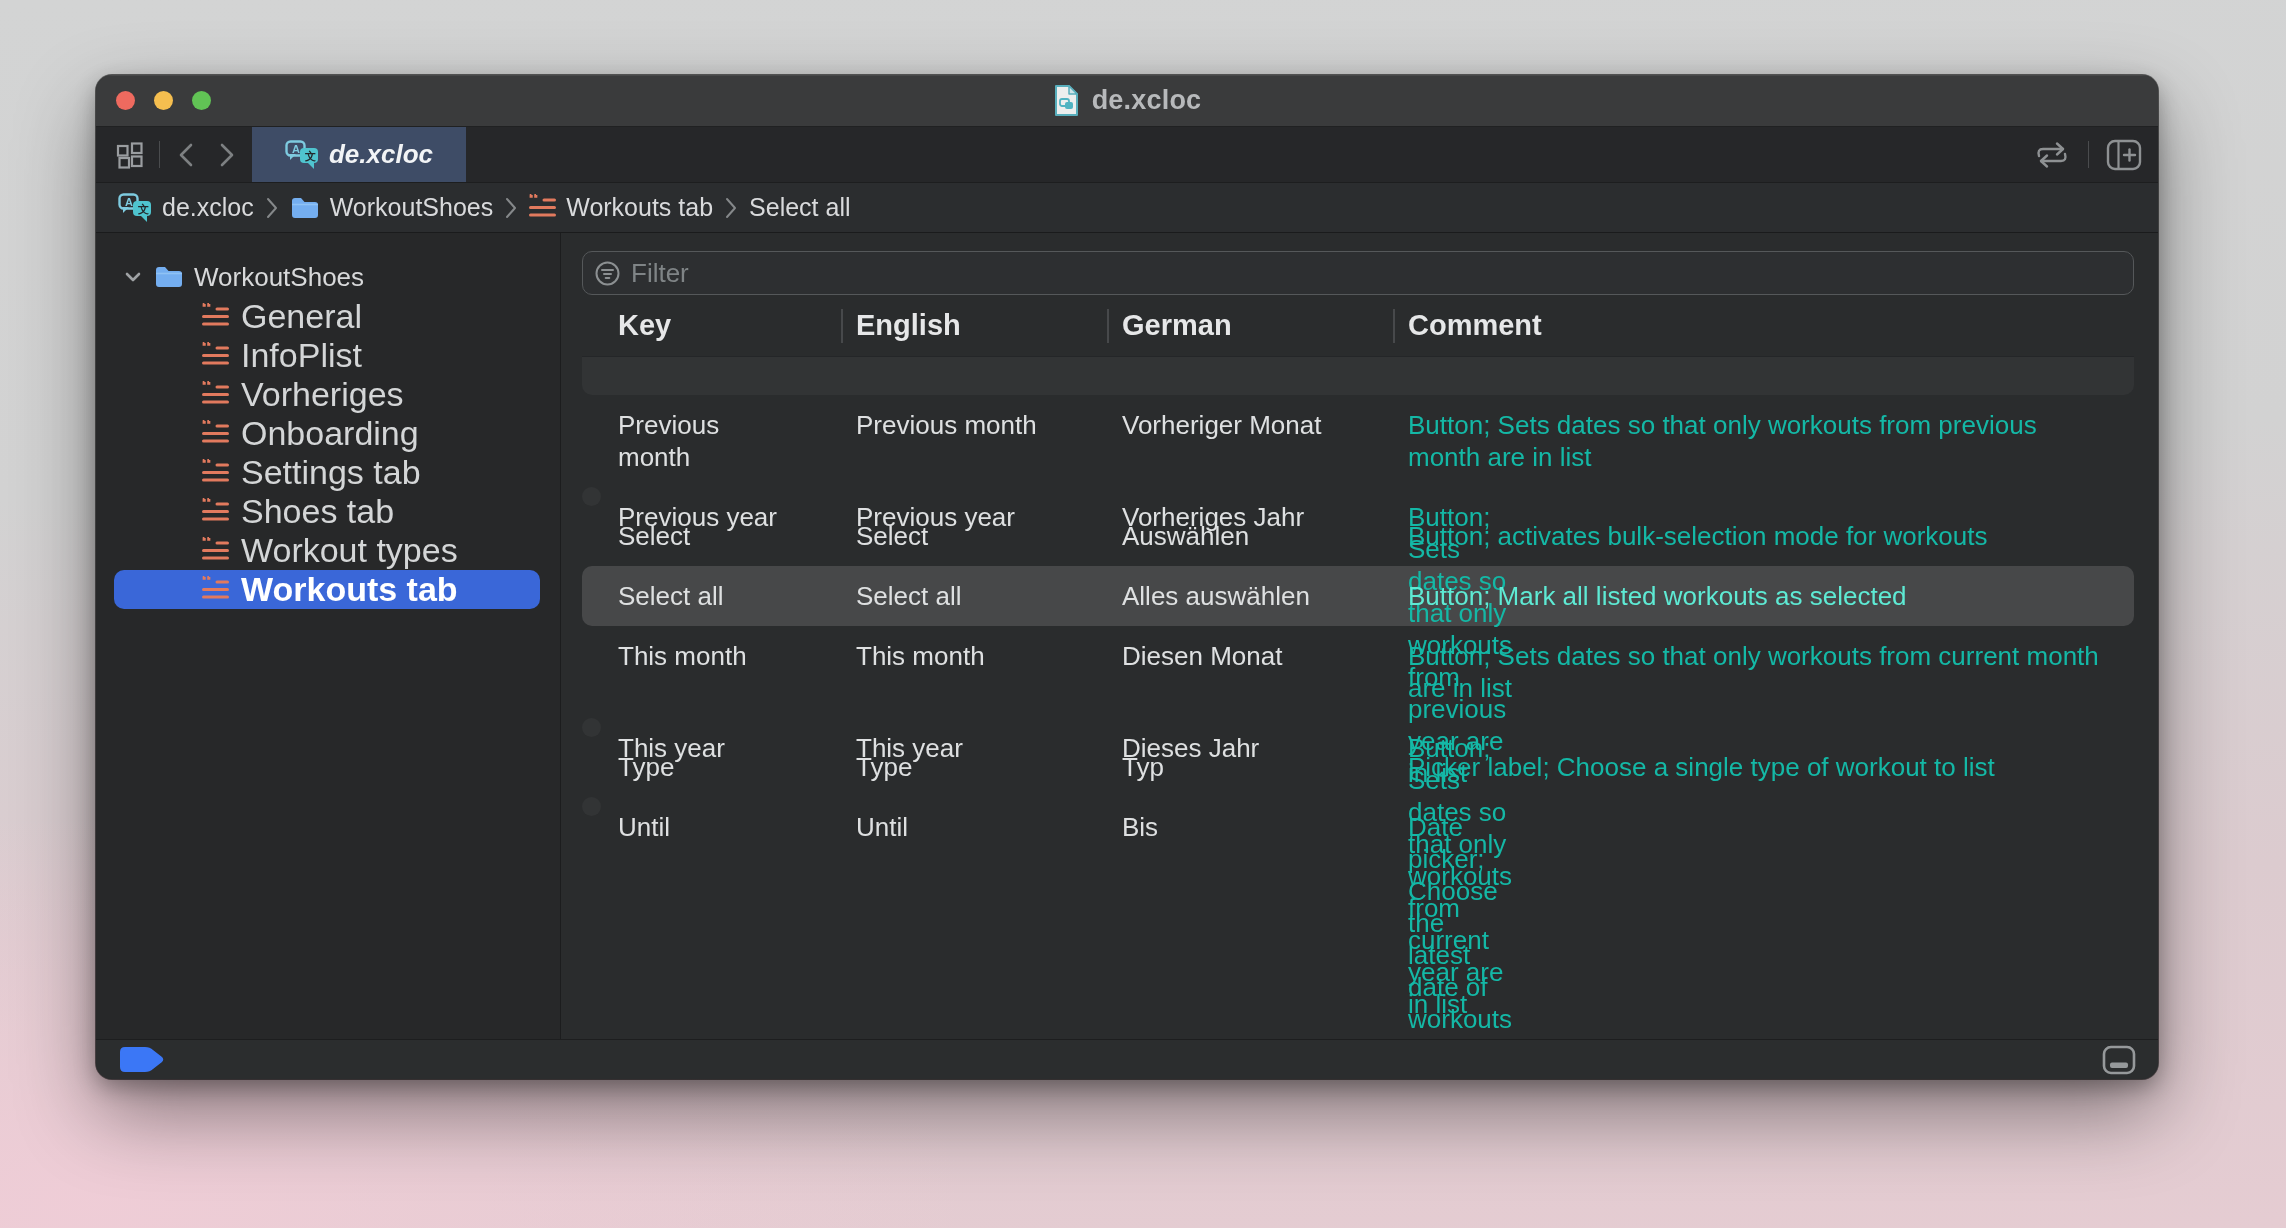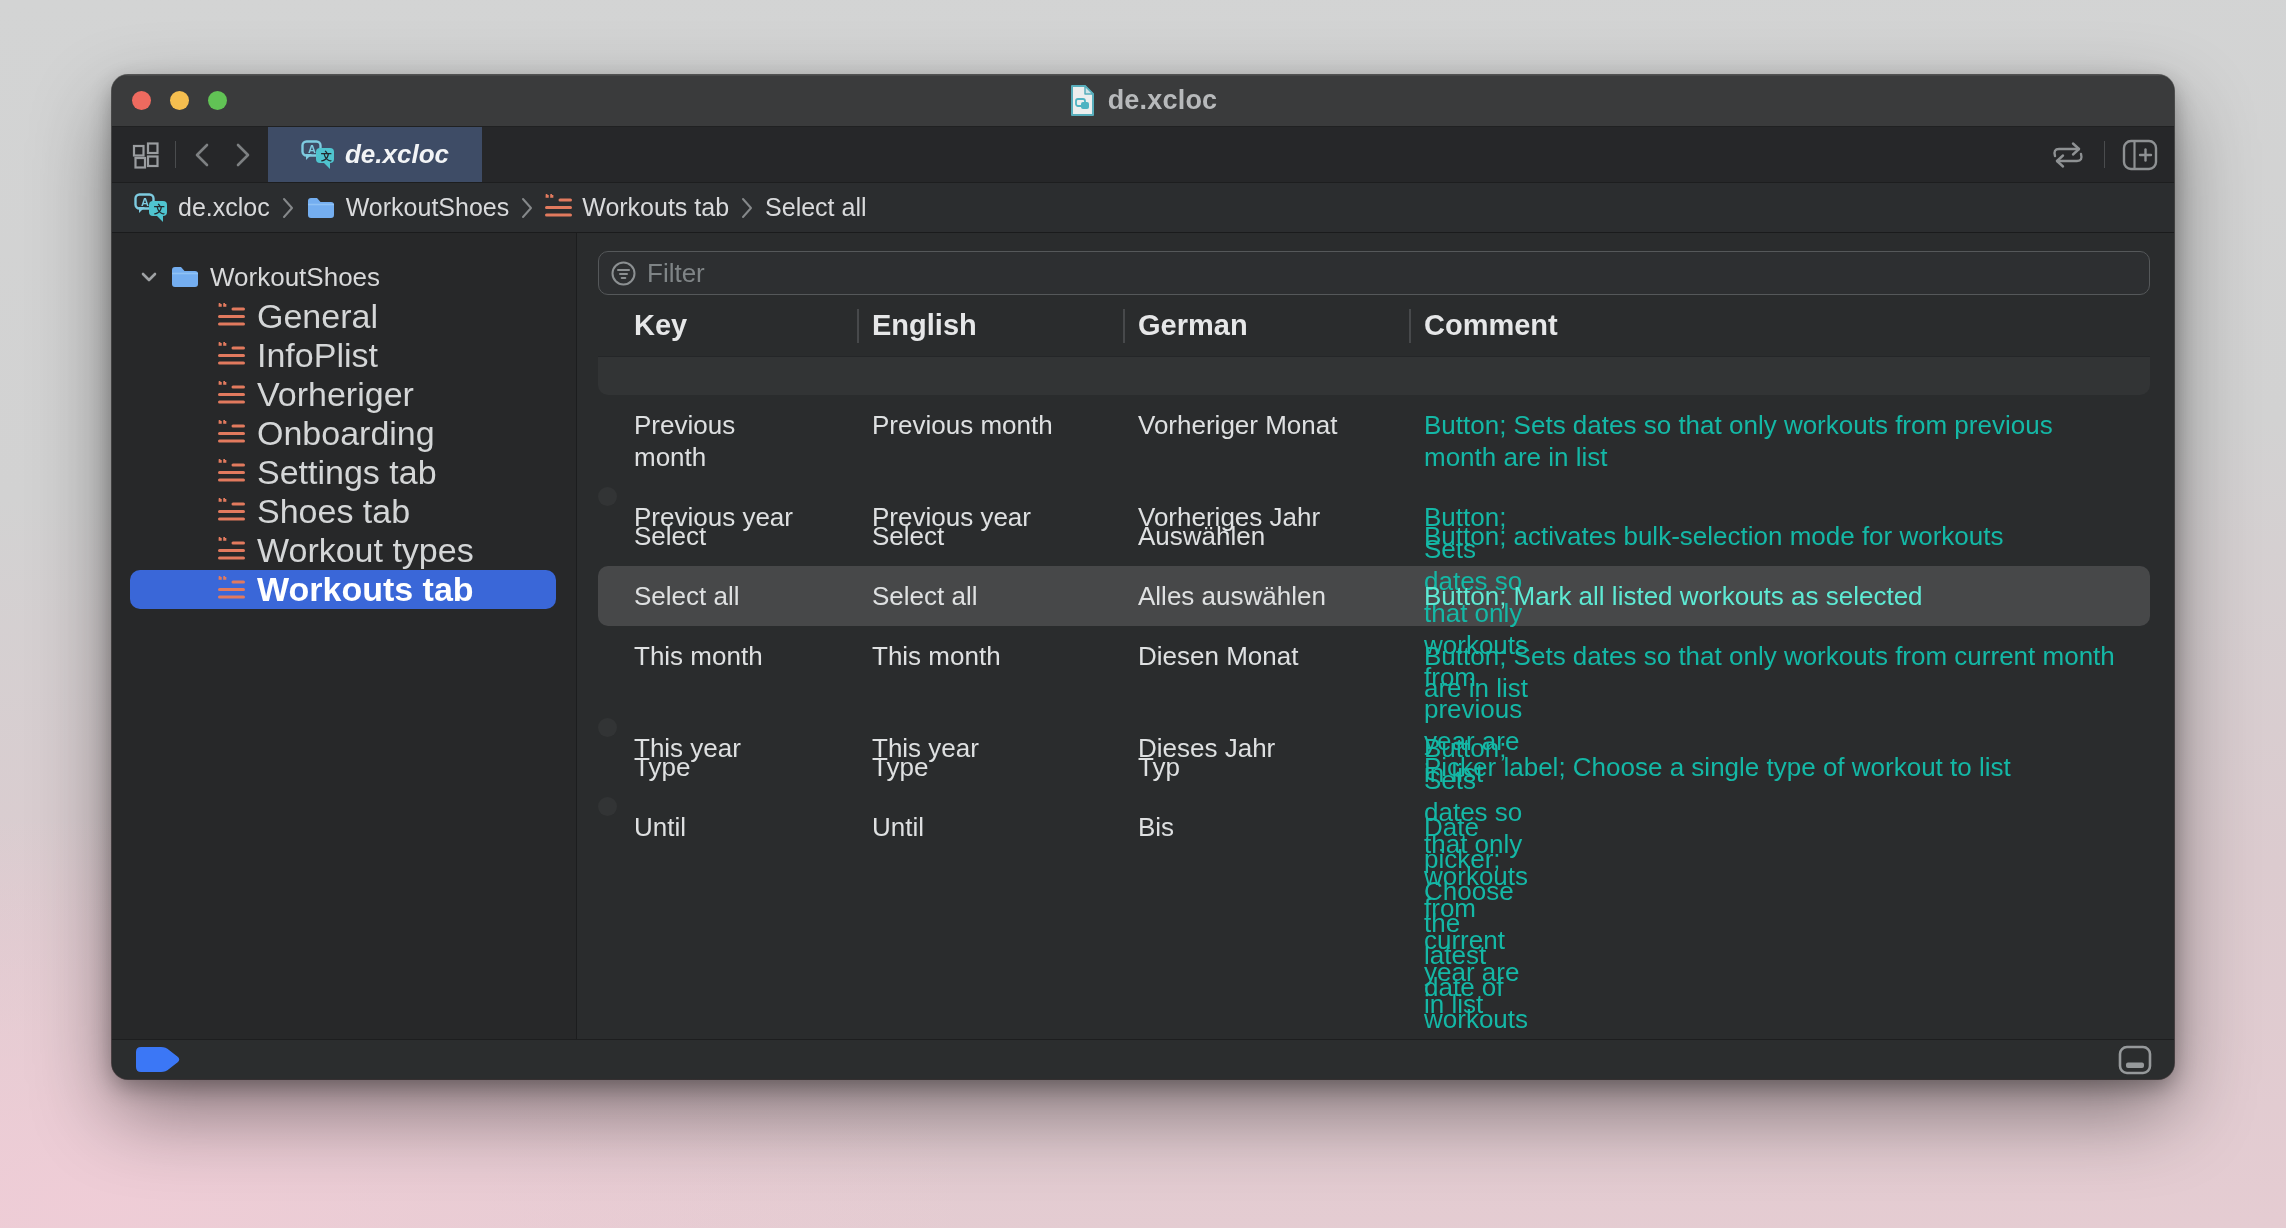--- a/index.html
+++ b/index.html
@@ -5,21 +5,21 @@
   * { margin:0; padding:0; box-sizing:border-box; }
   html,body { width:2286px; height:1228px; overflow:hidden; }
   body {
     font-family:"Liberation Sans","DejaVu Sans",sans-serif;
     background:
       radial-gradient(ellipse 55% 45% at 4% 98%, rgba(240,205,215,.9), rgba(240,205,215,0) 70%),
       linear-gradient(178deg,#d3d4d4 0%, #d2d2d2 38%, #dccbcf 72%, #e5ccd2 100%);
     position:relative;
   }
   .window {
-    position:absolute; left:112px; top:75px; width:2062px; height:1004px;
+    position:absolute; left:96px; top:75px; width:2062px; height:1004px;
     border-radius:16px; background:#2a2c2d;
     box-shadow:0 34px 80px rgba(0,0,0,.42), 0 8px 22px rgba(0,0,0,.30), 0 0 0 1px rgba(0,0,0,.55);
     display:flex; flex-direction:column; overflow:hidden;
   }
   
   .titlebar {
     height:52px; flex:0 0 52px; background:#3a3b3c; position:relative;
     display:flex; align-items:center; justify-content:center;
     border-bottom:1px solid #202122; box-shadow:inset 0 1px 0 rgba(255,255,255,.07);
   }
@@ -266,21 +266,21 @@
   </div>
           <div class="tree-item">
     <span class="item-icon-slot">
               <svg width="27" height="27" viewBox="0 0 27 27">
     <text x="-1" y="13" font-size="22" font-weight="bold" fill="var(--strings-icon)">“</text>
     <line x1="15" y1="6" x2="25.5" y2="6" stroke="var(--strings-icon)" stroke-width="3" stroke-linecap="round"></line>
     <line x1="1.5" y1="13.5" x2="25.5" y2="13.5" stroke="var(--strings-icon)" stroke-width="3" stroke-linecap="round"></line>
     <line x1="1.5" y1="21" x2="25.5" y2="21" stroke="var(--strings-icon)" stroke-width="3" stroke-linecap="round"></line>
   </svg>
             </span>
-    <span class="itemlabel">Vorheriger</span>
+    <span class="itemlabel">Vorheriges</span>
   </div>
           <div class="tree-item">
     <span class="item-icon-slot">
               <svg width="27" height="27" viewBox="0 0 27 27">
     <text x="-1" y="13" font-size="22" font-weight="bold" fill="var(--strings-icon)">“</text>
     <line x1="15" y1="6" x2="25.5" y2="6" stroke="var(--strings-icon)" stroke-width="3" stroke-linecap="round"></line>
     <line x1="1.5" y1="13.5" x2="25.5" y2="13.5" stroke="var(--strings-icon)" stroke-width="3" stroke-linecap="round"></line>
     <line x1="1.5" y1="21" x2="25.5" y2="21" stroke="var(--strings-icon)" stroke-width="3" stroke-linecap="round"></line>
   </svg>
             </span>

